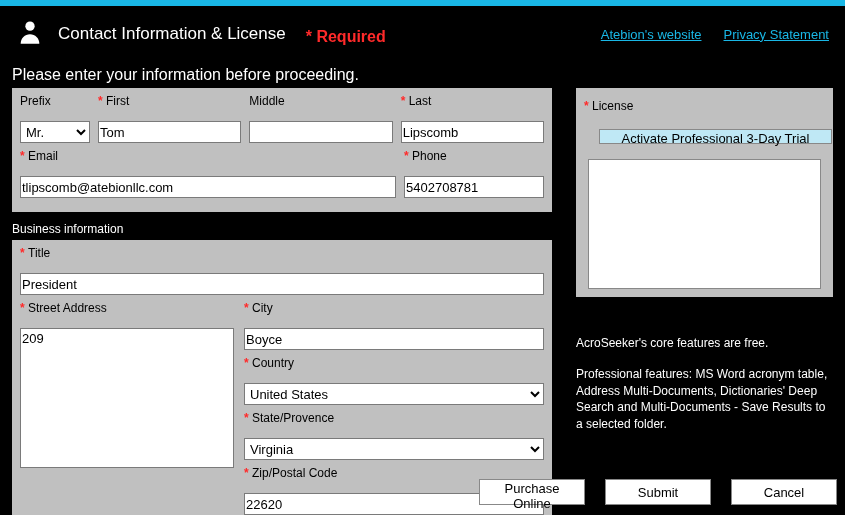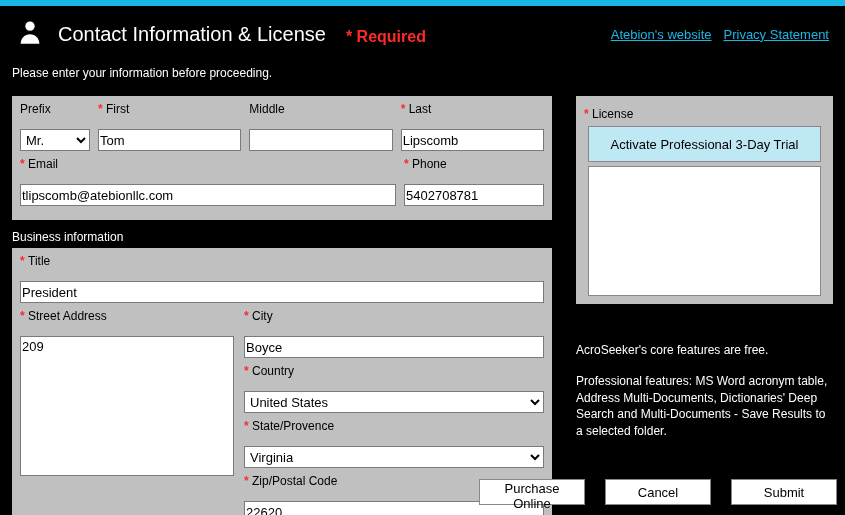--- a/index.html
+++ b/index.html
@@ -1,40 +1,40 @@
 <!DOCTYPE html>
 <html><head>
 <meta charset="utf-8">
 <style>
   * { box-sizing: border-box; font-family: "Segoe UI", Arial, sans-serif; }
   body { margin: 0; padding: 0; background: #000; width: 845px; height: 515px; overflow: hidden; }
   .topbar { height: 6px; background: #19b7e6; }
   .header { display: flex; align-items: center; padding: 8px 16px 0 16px; height: 48px; }
   .person-icon svg { width: 28px; height: 28px; }
-  .title { color: #fff; font-size: 20px; font-weight: 300; margin-left: 14px; }
+  .title { color: #fff; font-size: 17px; font-weight: 300; margin-left: 14px; }
   .required-note { color: #ff2a2a; font-size: 16px; margin-left: 20px; font-weight: bold; position: relative; top: 3px; }
-  .header-links { margin-left: auto; display: flex; gap: 12px; }
+  .header-links { margin-left: auto; display: flex; gap: 22px; }
   .header-links a { color: #19b7e6; font-size: 13px; text-decoration: underline; cursor: pointer; }
-  .subhead { color: #fff; font-size: 12px; padding: 12px 12px 16px 12px; }
+  .subhead { color: #fff; font-size: 16px; padding: 12px 12px 4px 12px; }
   .main { display: flex; gap: 24px; padding: 0 12px 0 12px; }
   .left { flex: 0 0 540px; }
   .right { flex: 1; display: flex; flex-direction: column; }
   .panel { background: #c0c0c0; padding: 6px 8px 8px 8px; margin-bottom: 10px; }
   .row { display: flex; gap: 8px; margin-bottom: 6px; }
   .field { flex: 1; display: flex; flex-direction: column; }
   .label { font-size: 12px; color: #000; margin-bottom: 13px; white-space: nowrap; }
   .req::before { content: "* "; color: #ff2a2a; font-weight: bold; }
   input[type=text], select, textarea { width: 100%; font-size: 13px; padding: 2px 1px; border: 1px solid #7a7a7a; background: #fff; font-family: inherit; height: 22px; }
   select { height: 22px; }
   textarea { height: 72px; resize: none; }
   .prefix { flex: 0 0 70px; }
   .phone { flex: 0 0 140px; }
   .section-label { color: #fff; font-size: 12px; margin: 4px 0 4px 0; }
   .license-panel { background: #c0c0c0; padding: 8px; }
-  .license-btn { display: block; width: calc(100% - 8px); margin: 4px; background: #bfe8f5; border: 1px solid #888; height: 36px; font-size: 13px; cursor: pointer; }
+  .license-btn { display: block; width: calc(100% - 8px); margin: 15px; background: #bfe8f5; border: 1px solid #888; height: 15px; font-size: 13px; cursor: pointer; }
   .license-area { background: #fff; border: 1px solid #888; height: 130px; margin: 4px 4px 0 4px; }
   .blurb { color: #fff; font-size: 12px; line-height: 1.4; margin-top: 38px; }
   .blurb p { margin: 0 0 14px 0; }
   .footer { position: absolute; bottom: 10px; right: 8px; display: flex; gap: 20px; align-items: flex-end; }
   .footer button { width: 106px; height: 26px; background: #fff; border: 1px solid #888; font-size: 13px; cursor: pointer; }
   .biz-row2 { display: flex; gap: 10px; }
   .biz-left { flex: 0 0 214px; }
   .biz-right { flex: 1; }
 </style>
 </head>
@@ -143,15 +143,15 @@
     </div>
     <div class="blurb">
       <p>AcroSeeker's core features are free.</p>
       <p>Professional features: MS Word acronym table, Address Multi-Documents, Dictionaries' Deep Search and Multi-Documents - Save Results to a selected folder.</p>
     </div>
   </div>
 </div>
 
 <div class="footer">
   <button>Purchase Online</button>
+  <button>Submit</button>
   <button>Cancel</button>
-  <button>Submit</button>
 </div>
 
 </body></html>

